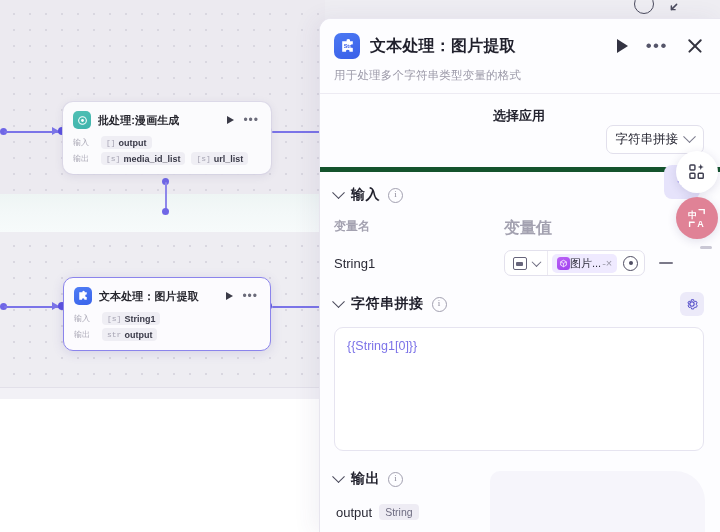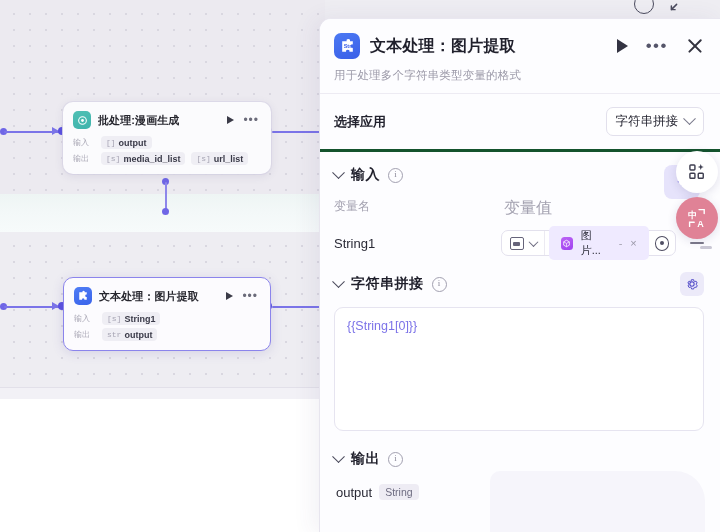--- a/index.html
+++ b/index.html
@@ -63,48 +63,48 @@
   .p-play{width:0;height:0;border-left:11px solid #333342;border-top:7px solid transparent;border-bottom:7px solid transparent;cursor:pointer;}
   .p-dots{font-size:17px;color:#55556a;letter-spacing:1.5px;line-height:8px;cursor:pointer;}
   .p-close{width:18px;height:18px;position:relative;cursor:pointer;}
   .p-close:before,.p-close:after{content:"";position:absolute;left:0;top:8px;width:18px;height:1.8px;background:#33333f;border-radius:1px;}
   .p-close:before{transform:rotate(45deg);}
   .p-close:after{transform:rotate(-45deg);}
   .p-sub{margin-top:9px;font-size:11.5px;color:#9b99a8;letter-spacing:.2px;}
 
   .p-body{height:441px;overflow:hidden;}
 
-  .row-app{display:flex;align-items:center;padding:13px 16px 13px 14px;border-bottom:3px solid #14532d;}
+  .row-app{display:flex;align-items:center;padding:13px 16px 13px 14px;border-bottom:5px solid #14532d;flex-direction:column;}
   .row-app .lbl{font-size:13px;color:#23232f;font-weight:700;}
   .select{margin-left:auto;display:flex;align-items:center;gap:7px;border:1px solid #e2e0ec;border-radius:7px;
     padding:5px 9px;background:#fff;cursor:pointer;}
   .select .val{font-size:12.5px;color:#23232f;}
   .chev{width:8px;height:8px;border-right:1.4px solid #7a7a8c;border-bottom:1.4px solid #7a7a8c;transform:rotate(45deg) translate(-2px,-2px);}
 
   .sec{padding:14px 16px 0 14px;}
   .sec-head{display:flex;align-items:center;gap:8px;}
   .caret{width:8px;height:8px;border-right:1.7px solid #4a4a5c;border-bottom:1.7px solid #4a4a5c;
     transform:rotate(45deg) translate(-2px,-2px);flex:0 0 auto;cursor:pointer;}
   .sec-title{font-size:14px;color:#1f1f2b;font-weight:700;letter-spacing:.5px;}
   .info{width:13px;height:13px;border-radius:50%;border:1.2px solid #a2a0b0;color:#8d8b9b;
     font-size:9px;line-height:11px;text-align:center;font-family:"Liberation Serif",serif;cursor:pointer;}
   .gear-btn{margin-left:auto;width:24px;height:24px;border-radius:6px;background:#eceaf9;
     display:flex;align-items:center;justify-content:center;cursor:pointer;}
 
-  .tbl-head{display:flex;padding:14px 0 0 0;}
+  .tbl-head{display:flex;padding:14px 0 0 0;font-weight:bold;}
   .tbl-head .c1{width:170px;font-size:12px;color:#a3a1b0;}
   .tbl-head .c2{font-size:16px;color:#a3a1b0;}
   .tbl-row{display:flex;align-items:center;padding:11px 0 12px 0;}
   .tbl-row .c1{width:170px;font-size:13px;color:#2a2a36;}
   .varbox{display:flex;align-items:center;border:1px solid #e3e1ed;border-radius:7px;background:#fff;height:24px;}
   .vb-type{display:flex;align-items:center;gap:6px;padding:0 7px 0 8px;border-right:1px solid #eceaf2;height:100%;cursor:pointer;}
   .vb-sq{width:12px;height:11px;border:1.3px solid #66647a;border-radius:2px;position:relative;}
   .vb-sq:after{content:"";position:absolute;left:2px;top:4px;width:7px;height:4px;background:#66647a;border-radius:1px;}
   .chev-sm{width:6px;height:6px;border-right:1.3px solid #6d6b80;border-bottom:1.3px solid #6d6b80;transform:rotate(45deg) translate(-1px,-1px);}
-  .vb-chip{display:flex;align-items:center;gap:8px;background:#efeaff;border-radius:5px;margin:0 4px;padding:2px 12px;}
+  .vb-chip{display:flex;align-items:center;gap:0;background:#efeaff;border-radius:5px;margin:0 4px;padding:2px 5px;}
   .vb-cube{width:13px;height:13px;border-radius:3.5px;background:linear-gradient(160deg,#bb63f5,#a041ef);
     display:flex;align-items:center;justify-content:center;}
   .vb-txt{font-size:11px;color:#2b2b38;}
   .vb-dash{font-size:11px;color:#a5a3b2;margin-left:1px;}
   .vb-x{font-size:11px;color:#9a98a8;cursor:pointer;}
   .vb-end{width:13px;height:13px;border-radius:50%;border:1.3px solid #4f4d62;margin:0 6px 0 2px;
     display:flex;align-items:center;justify-content:center;cursor:pointer;}
   .vb-end i{width:4px;height:4px;border-radius:50%;background:#4f4d62;display:block;}
   .minus{margin-left:14px;width:14px;height:1.6px;background:#7b7989;border-radius:1px;cursor:pointer;}
 

